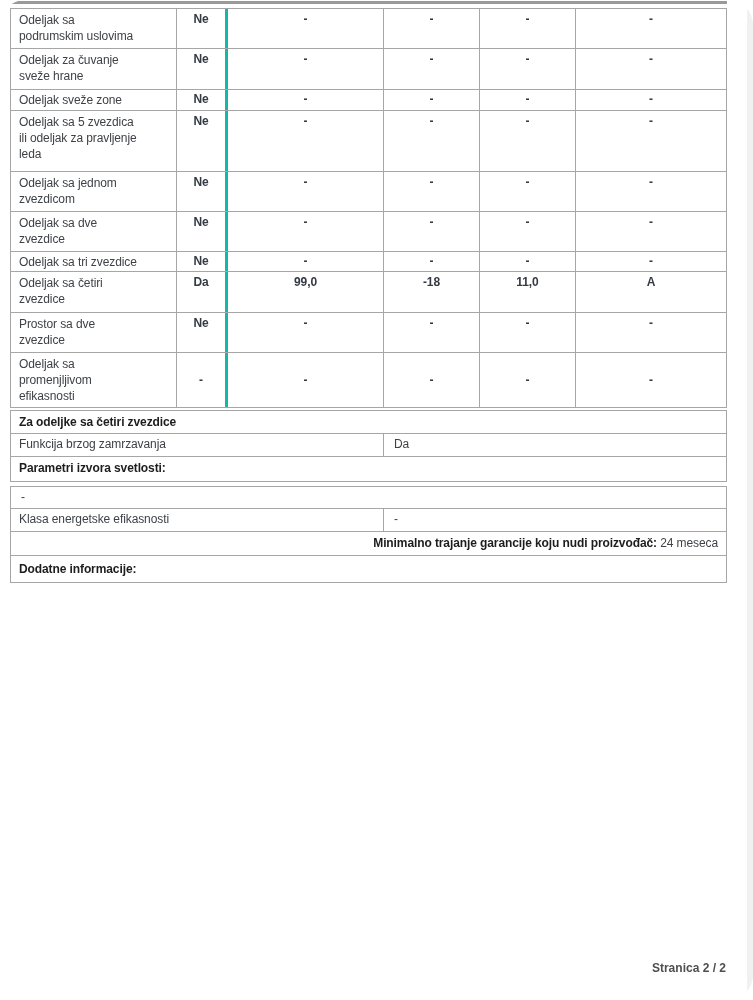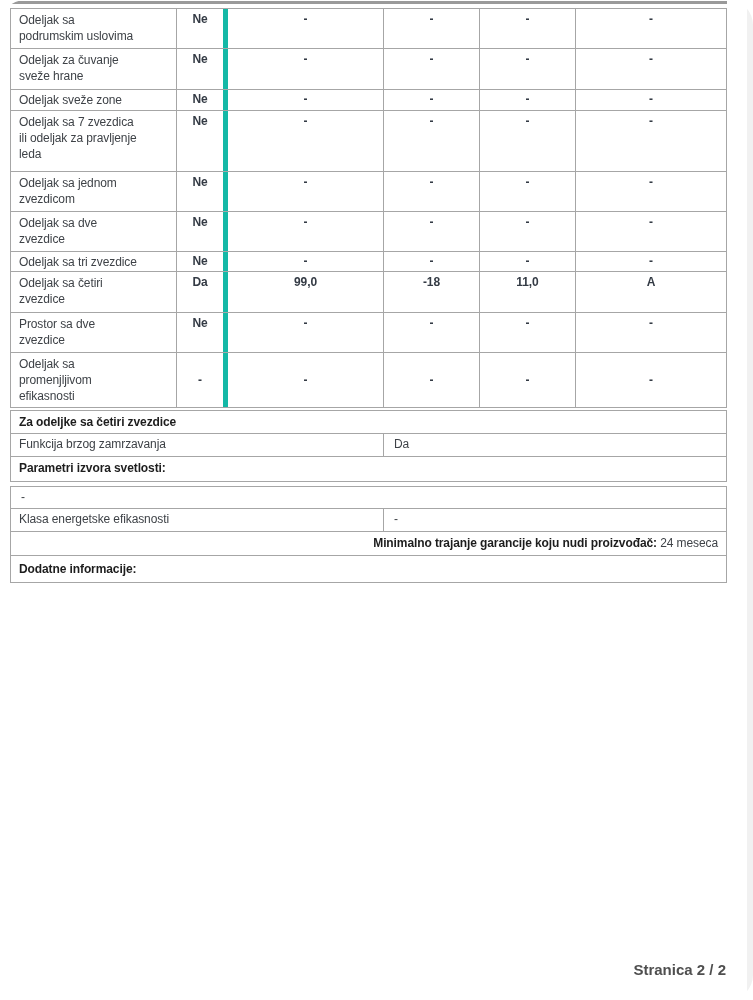--- a/index.html
+++ b/index.html
@@ -9,36 +9,36 @@
     font-size:12px;color:#3e4247;letter-spacing:-0.1px;border-radius:25px;
   }
   .right-strip{position:absolute;top:0;right:0;width:6px;height:1000px;background:#f1f1f1;}
   .topline{position:absolute;left:10px;top:1px;width:717px;height:3px;background:#9a9a9a;}
   .tbl{position:absolute;left:10px;width:717px;border:1px solid #a6a6a6;box-sizing:border-box;background:#fff;}
   .no-top{border-top:none;}
   .trow{display:flex;border-bottom:1px solid #a6a6a6;box-sizing:border-box;}
   .trow.last{border-bottom:none;}
   .c{box-sizing:border-box;padding-top:3px;overflow:hidden;}
   .c1{width:166px;border-right:1px solid #a6a6a6;padding-left:8px;line-height:16px;}
-  .c2{width:51px;border-right:5px solid #14b8a6;text-align:center;}
+  .c2{width:51px;border-right:3px solid #14b8a6;text-align:center;}
   .c3{width:156px;border-right:1px solid #a6a6a6;text-align:center;}
   .c4{width:96px;border-right:1px solid #a6a6a6;text-align:center;}
   .c5{width:96px;border-right:1px solid #a6a6a6;text-align:center;}
   .c6{flex:1;text-align:center;}
   .ln{display:block;}
   .val{font-weight:600;color:#343b45;}
   .rowvc .c{display:flex;align-items:center;justify-content:center;padding-top:0;}
   .rowvc .c1{justify-content:flex-start;}
   .sechead{font-weight:700;color:#1d1d1d;padding:4px 8px 0 8px;box-sizing:border-box;}
   .kv-left{width:373px;border-right:1px solid #a6a6a6;padding:3px 0 0 8px;box-sizing:border-box;}
   .kv-right{flex:1;padding:3px 0 0 10px;box-sizing:border-box;}
   .mixedrow{padding:4px 8px 0 8px;box-sizing:border-box;}
   .blbl{font-weight:700;color:#1d1d1d;}
   .para{padding:4px 10px 0 8px;box-sizing:border-box;line-height:16px;}
-  .footer{position:absolute;top:961px;right:27px;font-size:15px;font-weight:600;color:#4f4f4f;letter-spacing:0;}
+  .footer{position:absolute;top:961px;right:27px;font-size:12px;font-weight:600;color:#4f4f4f;letter-spacing:0;}
 </style>
 </head>
 <body>
 
 <div class="page">
   <div class="topline"></div>
   <div class="right-strip"></div>
 
   <div class="tbl" style="top:8px;">
 
@@ -74,21 +74,21 @@
         </div>
       <div class="c c2 val" style="padding-top:2px;">Ne</div>
       <div class="c c3 val" style="padding-top:2px;">-</div>
       <div class="c c4 val" style="padding-top:2px;">-</div>
       <div class="c c5 val" style="padding-top:2px;">-</div>
       <div class="c c6 val" style="padding-top:2px;">-</div>
     </div>
 
     <div class="trow" style="height:61px;">
       <div class="c c1">
-          <span class="ln">Odeljak sa 7 zvezdica</span>
+          <span class="ln">Odeljak sa 5 zvezdica</span>
           <span class="ln">ili odeljak za pravljenje</span>
           <span class="ln">leda</span>
         </div>
       <div class="c c2 val">Ne</div>
       <div class="c c3 val">-</div>
       <div class="c c4 val">-</div>
       <div class="c c5 val">-</div>
       <div class="c c6 val">-</div>
     </div>
 

